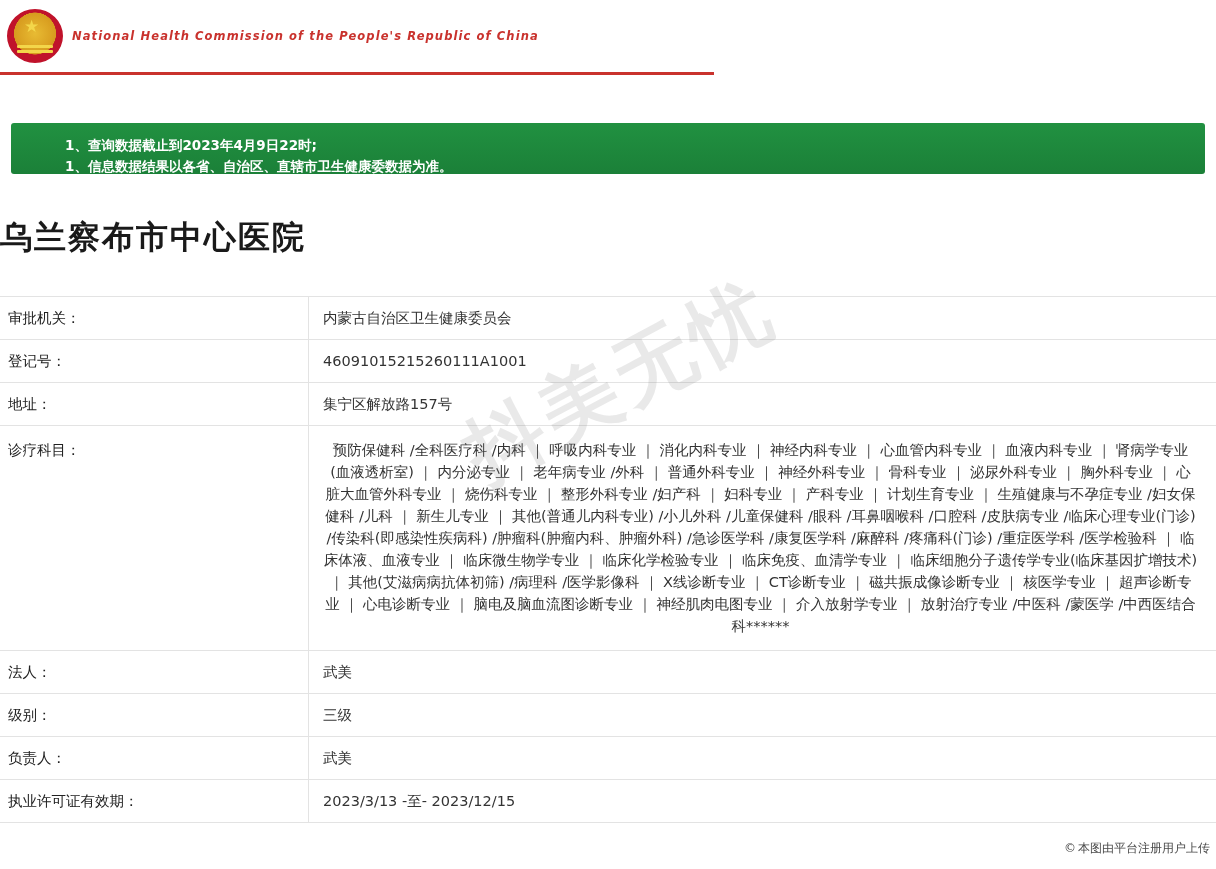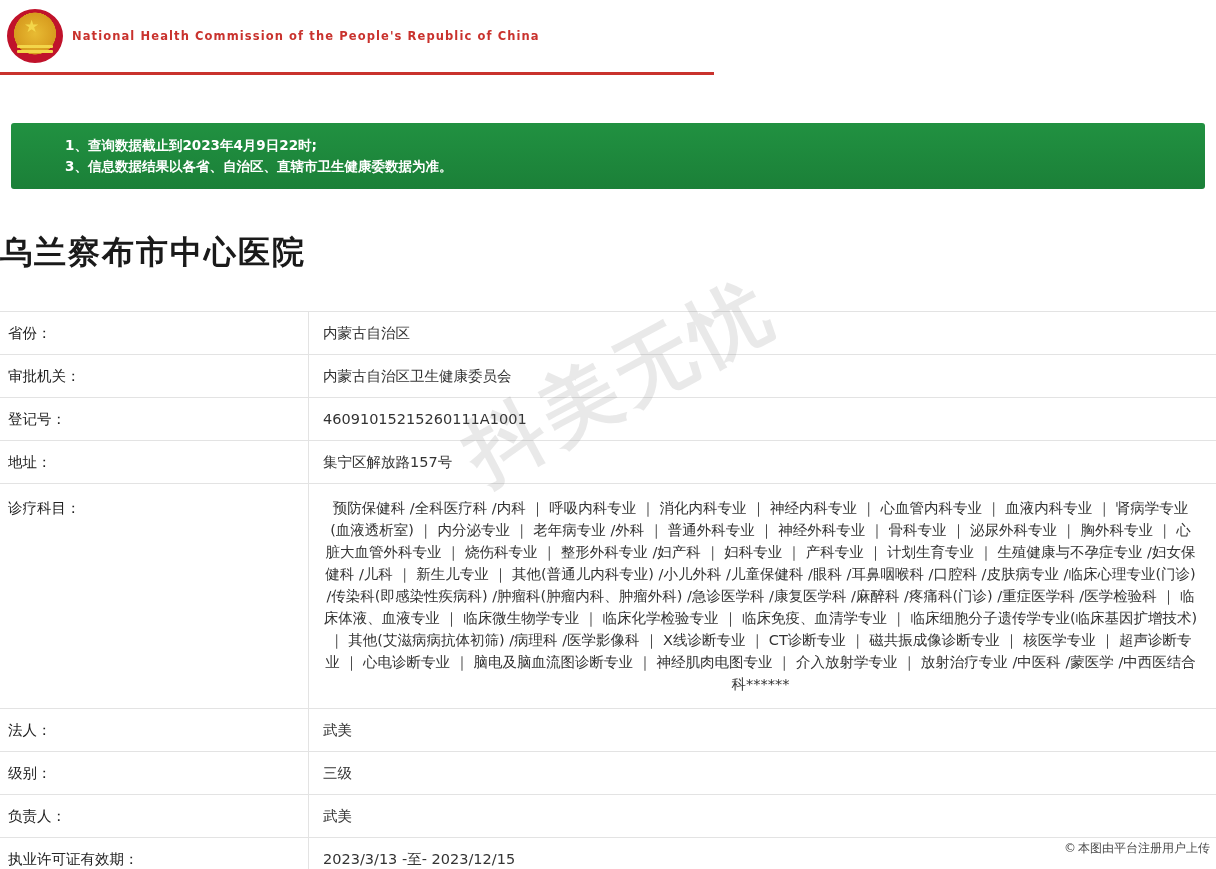--- a/index.html
+++ b/index.html
@@ -73,31 +73,32 @@
     white-space: nowrap;
   }
   .header-en {
     font-family: "DejaVu Sans", sans-serif;
     font-size: 11.5px;
     font-weight: bold;
     color: #c9322d;
     letter-spacing: 1.1px;
     line-height: 16px;
     white-space: nowrap;
+    font-style: italic;
   }
 
   
   .notice {
     margin: 48px 11px 8px 11px;
     background: #1f8a3b;
     background: linear-gradient(#219141, #1b8038);
     color: #ffffff;
     border-radius: 3px;
     padding: 12px 0 13px 0;
-    height: 66px;
+    height: 51px;
     box-sizing: border-box;
   }
   .notice-line {
     font-family: "DejaVu Sans", sans-serif;
     font-size: 13.5px;
     font-weight: bold;
     line-height: 21px;
     padding-left: 54px;
     white-space: nowrap;
   }
@@ -188,31 +189,27 @@
     <div class="emblem-bar" style="top:40px;"></div>
     <div class="emblem-bar" style="top:45px;"></div>
   </div>
   <div class="header-title-wrap">
     <div class="header-en">National Health Commission of the People's Republic of China</div>
   </div>
 </div>
 
 <div class="notice">
   <div class="notice-line">1、查询数据截止到2023年4月9日22时;</div>
-  <div class="notice-line">3、信息数据结果以各省、自治区、直辖市卫生健康委数据为准。</div>
+  <div class="notice-line">1、信息数据结果以各省、自治区、直辖市卫生健康委数据为准。</div>
 </div>
 
 <div class="hospital-name">乌兰察布市中心医院</div>
 
 <table class="info-table">
   <tbody>
-    <tr>
-      <td class="label">省份：</td>
-      <td class="value">内蒙古自治区</td>
-    </tr>
     <tr>
       <td class="label">审批机关：</td>
       <td class="value">内蒙古自治区卫生健康委员会</td>
     </tr>
     <tr>
       <td class="label">登记号：</td>
       <td class="value">46091015215260111A1001</td>
     </tr>
     <tr>
       <td class="label">地址：</td>

